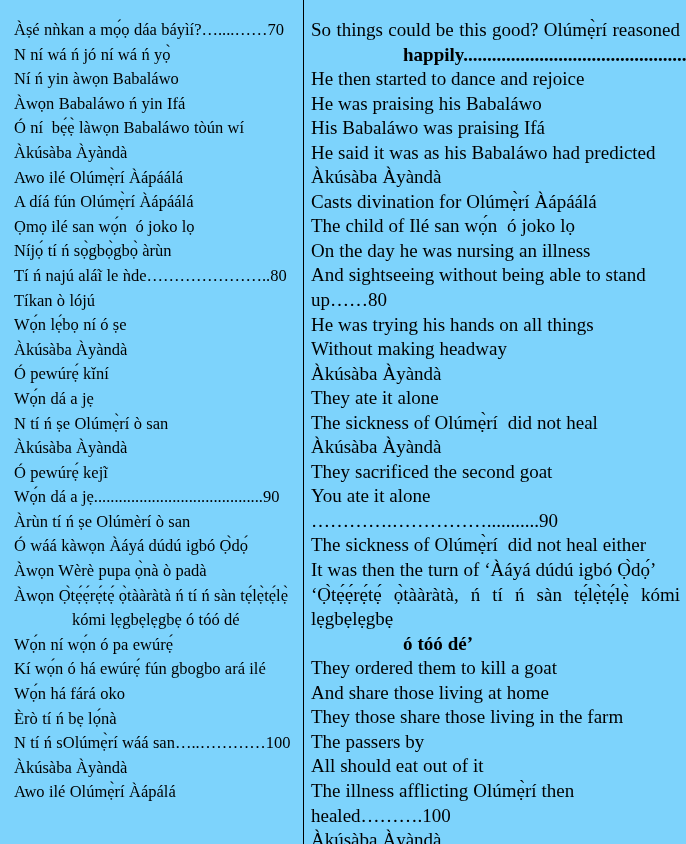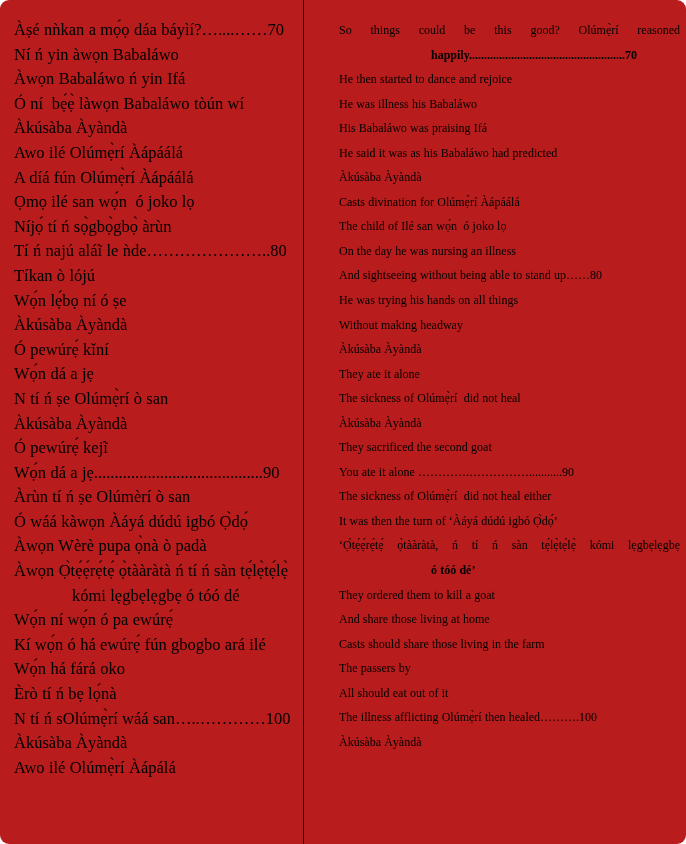--- a/index.html
+++ b/index.html
@@ -13,22 +13,21 @@
     font-family: "Liberation Serif", "DejaVu Serif", serif;
     color: #000000;
     overflow: hidden;
   }
 
   #page {
     position: relative;
     width: 686px;
     height: 844px;
     box-sizing: border-box;
-    background: #b91c1c;
-    border-radius: 9px;
+    background: #7dd3fc;
   }
 
   
   #divider {
     position: absolute;
     left: 303px;
     top: 0;
     width: 1px;
     height: 844px;
     background: #000000;
@@ -55,23 +54,22 @@
   }
 
   .line {
     font-size: 16.5px;
     line-height: 24.6px;
     white-space: pre-wrap;
     word-spacing: 0.2px;
   }
 
   #col-english .line {
-    font-size: 12px;
+    font-size: 19px;
     line-height: 24.55px;
-    margin-left: 28px;
   }
 
   
   .line.indent {
     text-indent: 0;
     padding-left: 58px;
   }
   #col-english .line.indent {
     padding-left: 92px;
     font-weight: bold;
@@ -85,20 +83,21 @@
 </style>
 </head>
 <body>
 
 <div id="page">
 
   <div id="divider"></div>
 
   <div class="column" id="col-yoruba">
       <div class="line">Àṣé nǹkan a mọ́ọ dáa báyìí?…....……70</div>
+      <div class="line">N ní wá ń jó ní wá ń yọ̀</div>
       <div class="line">Ní ń yin àwọn Babaláwo</div>
       <div class="line">Àwọn Babaláwo ń yin Ifá</div>
       <div class="line">Ó ní  bẹ́ẹ̀ làwọn Babaláwo tòún wí</div>
       <div class="line">Àkúsàba Àyàndà</div>
       <div class="line">Awo ilé Olúmẹ̀rí Àápáálá</div>
       <div class="line">A díá fún Olúmẹ̀rí Àápáálá</div>
       <div class="line">Ọmọ ilé san wọ́n  ó joko lọ</div>
       <div class="line">Níjọ́ tí ń sọ̀gbọ̀gbọ̀ àrùn</div>
       <div class="line">Tí ń najú aláĩ le ǹde…………………..80</div>
       <div class="line">Tíkan ò lójú</div>
@@ -121,21 +120,21 @@
       <div class="line">Èrò tí ń bẹ lọ́nà</div>
       <div class="line">N tí ń sOlúmẹ̀rí wáá san…..…………100</div>
       <div class="line">Àkúsàba Àyàndà</div>
       <div class="line">Awo ilé Olúmẹ̀rí Àápálá</div>
     </div>
 
   <div class="column" id="col-english">
       <div class="line justify">So things could be this good? Olúmẹ̀rí reasoned</div>
       <div class="line indent">happily....................................................70</div>
       <div class="line">He then started to dance and rejoice</div>
-      <div class="line">He was illness his Babaláwo</div>
+      <div class="line">He was praising his Babaláwo</div>
       <div class="line">His Babaláwo was praising Ifá</div>
       <div class="line">He said it was as his Babaláwo had predicted</div>
       <div class="line">Àkúsàba Àyàndà</div>
       <div class="line">Casts divination for Olúmẹ̀rí Àápáálá</div>
       <div class="line">The child of Ilé san wọ́n  ó joko lọ</div>
       <div class="line">On the day he was nursing an illness</div>
       <div class="line">And sightseeing without being able to stand up……80</div>
       <div class="line">He was trying his hands on all things</div>
       <div class="line">Without making headway</div>
       <div class="line">Àkúsàba Àyàndà</div>
@@ -143,20 +142,20 @@
       <div class="line">The sickness of Olúmẹ̀rí  did not heal</div>
       <div class="line">Àkúsàba Àyàndà</div>
       <div class="line">They sacrificed the second goat</div>
       <div class="line">You ate it alone ………….……………...........90</div>
       <div class="line">The sickness of Olúmẹ̀rí  did not heal either</div>
       <div class="line">It was then the turn of ‘Àáyá dúdú igbó Ọ̀dọ́’</div>
       <div class="line justify">‘Ọ̀tẹ́ẹ́rẹ́tẹ́ ọ̀tààràtà, ń tí ń sàn tẹ́lẹ̀tẹ́lẹ̀ kómi lẹgbẹlẹgbẹ</div>
       <div class="line indent">ó tóó dé’</div>
       <div class="line">They ordered them to kill a goat</div>
       <div class="line">And share those living at home</div>
-      <div class="line">Casts should share those living in the farm</div>
+      <div class="line">They those share those living in the farm</div>
       <div class="line">The passers by</div>
       <div class="line">All should eat out of it</div>
       <div class="line">The illness afflicting Olúmẹ̀rí then healed……….100</div>
       <div class="line">Àkúsàba Àyàndà</div>
     </div>
 
 </div>
 
 </body></html>

